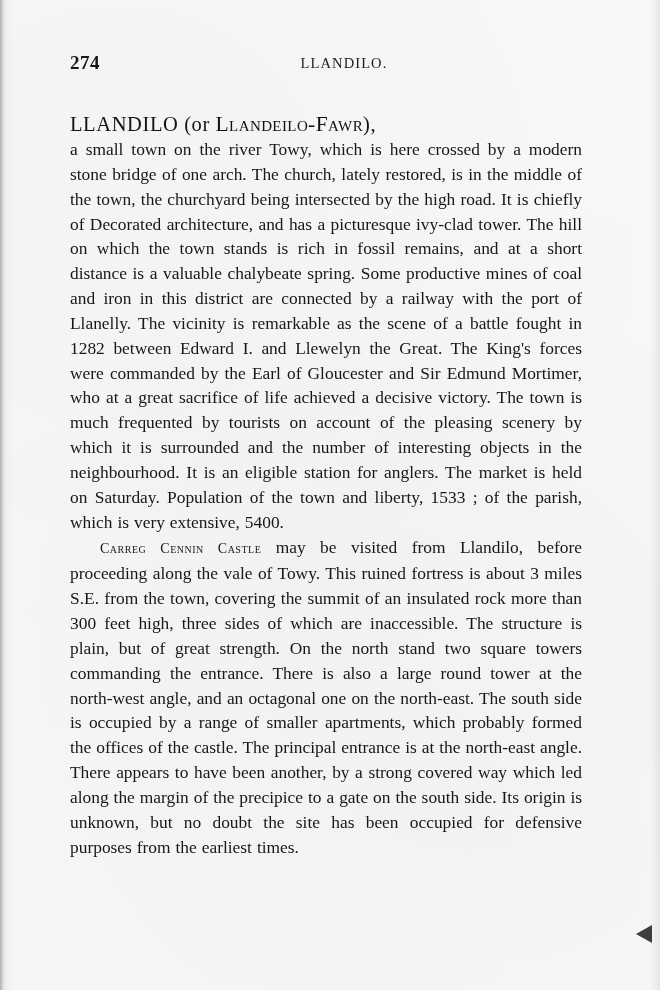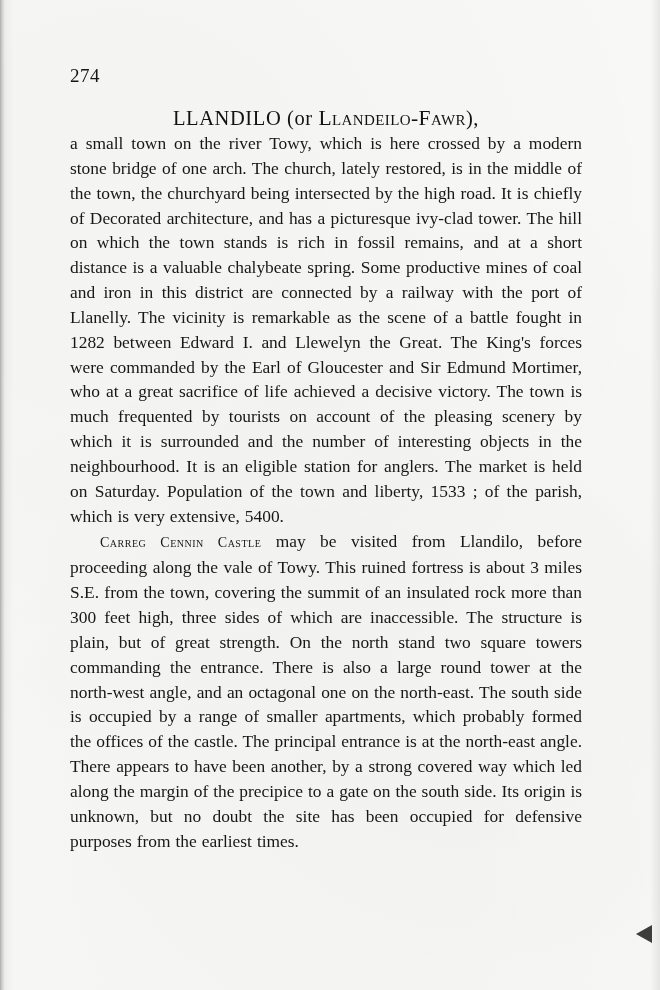--- a/index.html
+++ b/index.html
@@ -71,24 +71,23 @@
   .header-row {
     position: relative;
     height: 30px;
     margin-top: 52px;
   }
   .folio {
     position: absolute;
     left: 0;
     top: 0;
     font-size: 19px;
-    font-weight: normal;
+    font-weight: bold;
     letter-spacing: 0.5px;
     color: #161616;
-    margin-top: 13px;
   }
   .running-head {
     position: absolute;
     left: 0;
     right: 0;
     top: 3px;
     text-align: center;
     font-size: 14.5px;
     letter-spacing: 1.1px;
     color: #1b1b1b;
@@ -104,22 +103,22 @@
     text-align-last: left;
     color: #171717;
     word-spacing: 0.6px;
     hyphens: manual;
   }
   p.indent { text-indent: 30px; }
   p.lead   { margin-top: 17px; }
 
   
   .heading-block {
-    margin-top: 24px;
-    text-align: center;
+    margin-top: 30px;
+    text-align: left;
   }
   .place-title {
     font-size: 20.5px;
     letter-spacing: 0.6px;
     color: #121212;
     white-space: nowrap;
   }
   .place-title .sc {
     font-variant: small-caps;
     font-size: 21.5px;
@@ -161,20 +160,21 @@
 <div id="page">
 
   <div class="gutter-left"></div>
   <div class="gutter-right"></div>
   <div class="scan-wedge"></div>
 
   <div class="content">
 
     <div class="header-row">
       <div class="folio">274</div>
+      <div class="running-head">LLANDILO.</div>
     </div>
 
 
     <div class="heading-block">
       <div class="place-title">
         <span>LLANDILO</span><span> (or </span><span class="sc">Llandeilo-Fawr</span><span>),</span>
       </div>
 
 
     </div>

